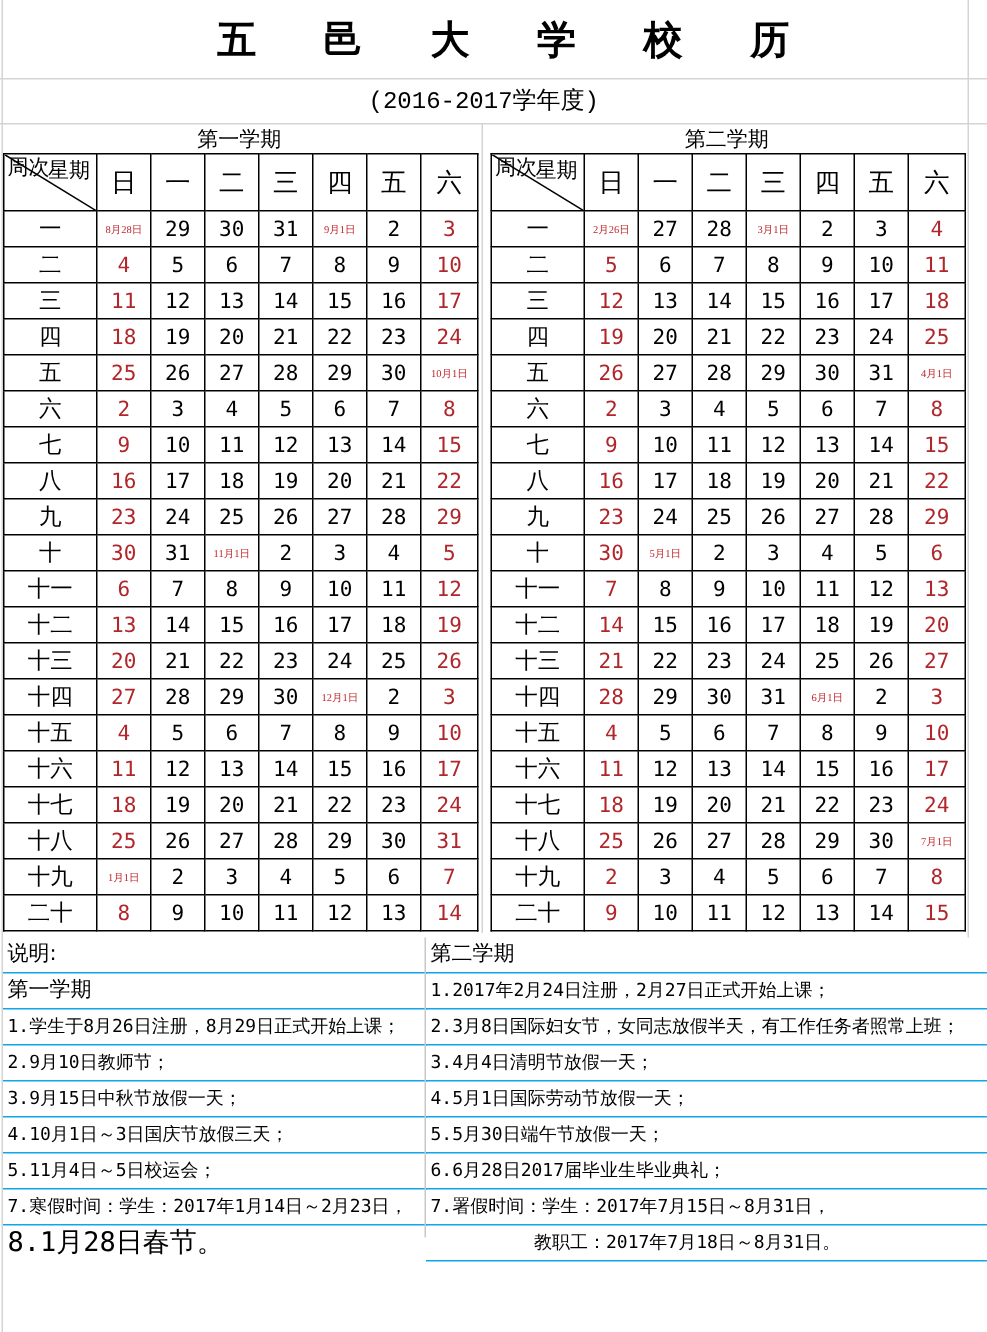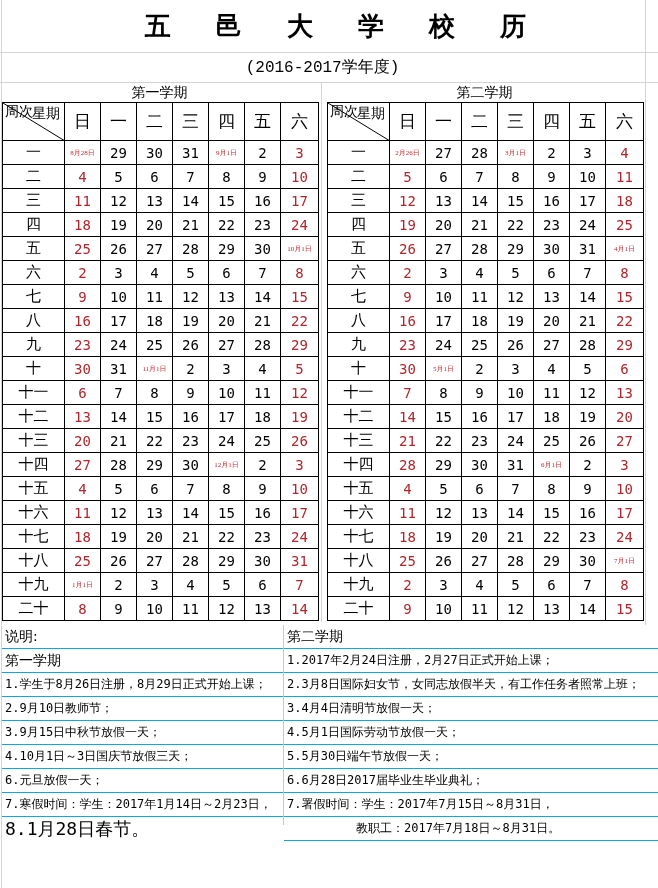--- a/index.html
+++ b/index.html
@@ -541,21 +541,21 @@
     </tbody>
 </table>
 
 <div class="notes-left" style="left:2px;width:283px;">
   <div class="note head">说明:</div>
   <div class="note head">第一学期</div>
   <div class="note">1.学生于8月26日注册，8月29日正式开始上课；</div>
   <div class="note">2.9月10日教师节；</div>
   <div class="note">3.9月15日中秋节放假一天；</div>
   <div class="note">4.10月1日～3日国庆节放假三天；</div>
-  <div class="note">6.元旦放假一天；</div>
+  <div class="note">5.11月4日～5日校运会；</div>
   <div class="note">7.寒假时间：学生：2017年1月14日～2月23日，</div>
   <div class="note noline">8.1月28日春节。</div>
 </div>
 
 <div class="notes-right" style="left:283px;width:375px;border-left:1px solid #c8c8c8;height:200px;">
   <div class="note head">第二学期</div>
   <div class="note">1.2017年2月24日注册，2月27日正式开始上课；</div>
   <div class="note">2.3月8日国际妇女节，女同志放假半天，有工作任务者照常上班；</div>
   <div class="note">3.4月4日清明节放假一天；</div>
   <div class="note">4.5月1日国际劳动节放假一天；</div>

